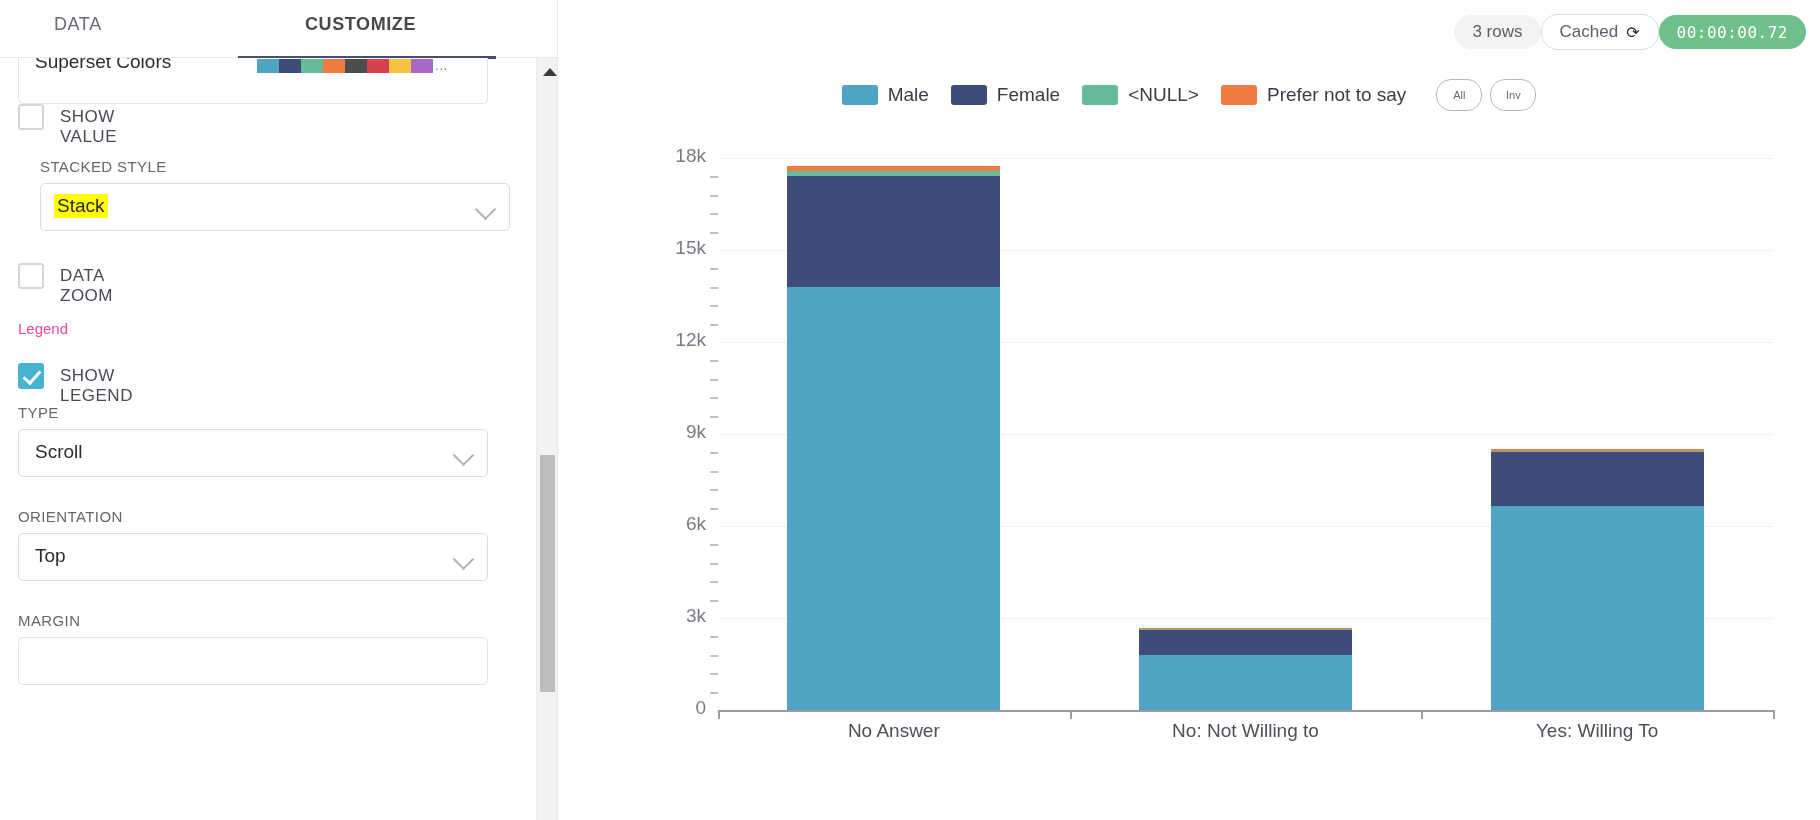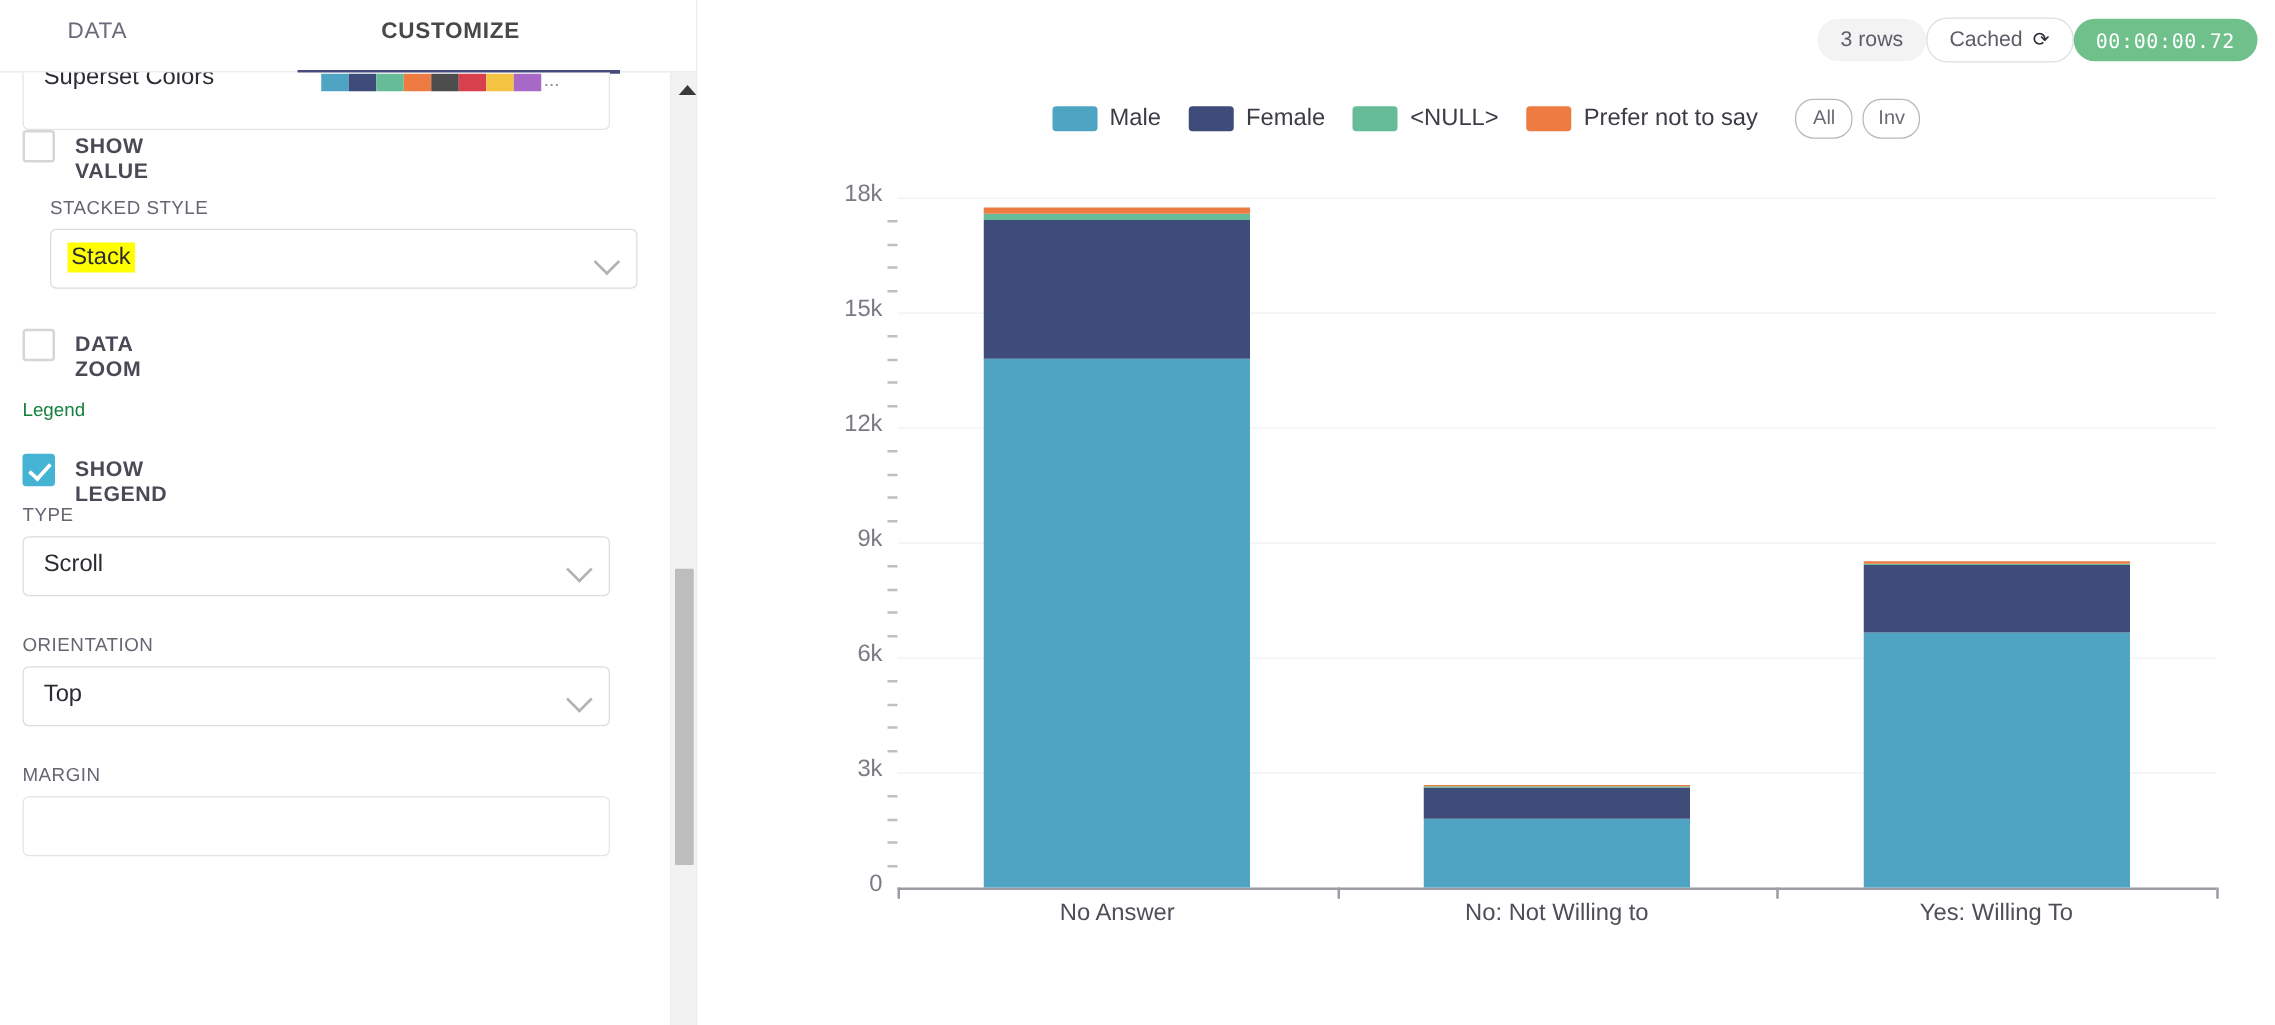--- a/index.html
+++ b/index.html
@@ -44,21 +44,21 @@
   }
 
   .ctl-group{position:absolute;left:18px;}
 
   .field-label{
     font-size:15px;color:#666672;letter-spacing:.4px;
     text-transform:none;
     margin-bottom:8px;
   }
   .section-label{
-    font-size:15px;color:#15803d;
+    font-size:15px;color:#ec4899;
   }
   .select-box{
     width:470px;height:48px;
     border:1px solid #dcdcdc;border-radius:5px;
     background:#fff;
     position:relative;
     box-sizing:border-box;
     cursor:pointer;
   }
   .select-box .val{
@@ -84,21 +84,21 @@
     cursor:pointer;
   }
   .cb.checked{background:#44b3d4;border-color:#44b3d4;}
   .cb.checked:after{
     content:"";position:absolute;left:7px;top:2px;width:7px;height:14px;
     border-right:3px solid #fff;border-bottom:3px solid #fff;
     transform:rotate(42deg);
   }
   .cb-label{
     position:absolute;left:42px;top:3px;
-    font-size:17px;color:#4a4a57;letter-spacing:.5px;font-weight:bold;
+    font-size:17px;color:#4a4a57;letter-spacing:.5px;
   }
 
   
   #colorscheme-box{
     position:absolute;left:18px;top:-10px;width:470px;height:56px;
     border:1px solid #e4e4e4;border-radius:5px;background:#fff;
     box-sizing:border-box;overflow:hidden;
   }
   #colorscheme-label{
     position:absolute;left:16px;top:2px;font-size:19px;color:#2b2b34;
@@ -148,21 +148,21 @@
   #legend{
     position:absolute;left:0;right:0;top:80px;height:30px;
     display:flex;align-items:center;justify-content:center;gap:0px;
   }
   .lg-item{display:flex;align-items:center;margin-right:22px;cursor:pointer;}
   .lg-swatch{width:36px;height:20px;border-radius:3px;margin-right:10px;}
   .lg-text{font-size:19px;color:#3c3c46;white-space:nowrap;}
   .lg-btn{
     width:44px;height:30px;border:1px solid #b9b9b9;border-radius:15px;
     display:flex;align-items:center;justify-content:center;
-    font-size:16px;color:#6b6b74;margin-left:8px;cursor:pointer;
+    font-size:11px;color:#6b6b74;margin-left:8px;cursor:pointer;
   }
 
   
   #plot{position:absolute;left:0;top:0;width:1262px;height:820px;}
   .ylab{
     position:absolute;width:60px;text-align:right;
     font-size:19px;color:#7a7a84;
   }
   .gridline{position:absolute;left:160px;width:1055px;height:1px;background:#eef1f6;}
   .minortick{position:absolute;width:8px;height:2px;background:#bfbfc6;}

